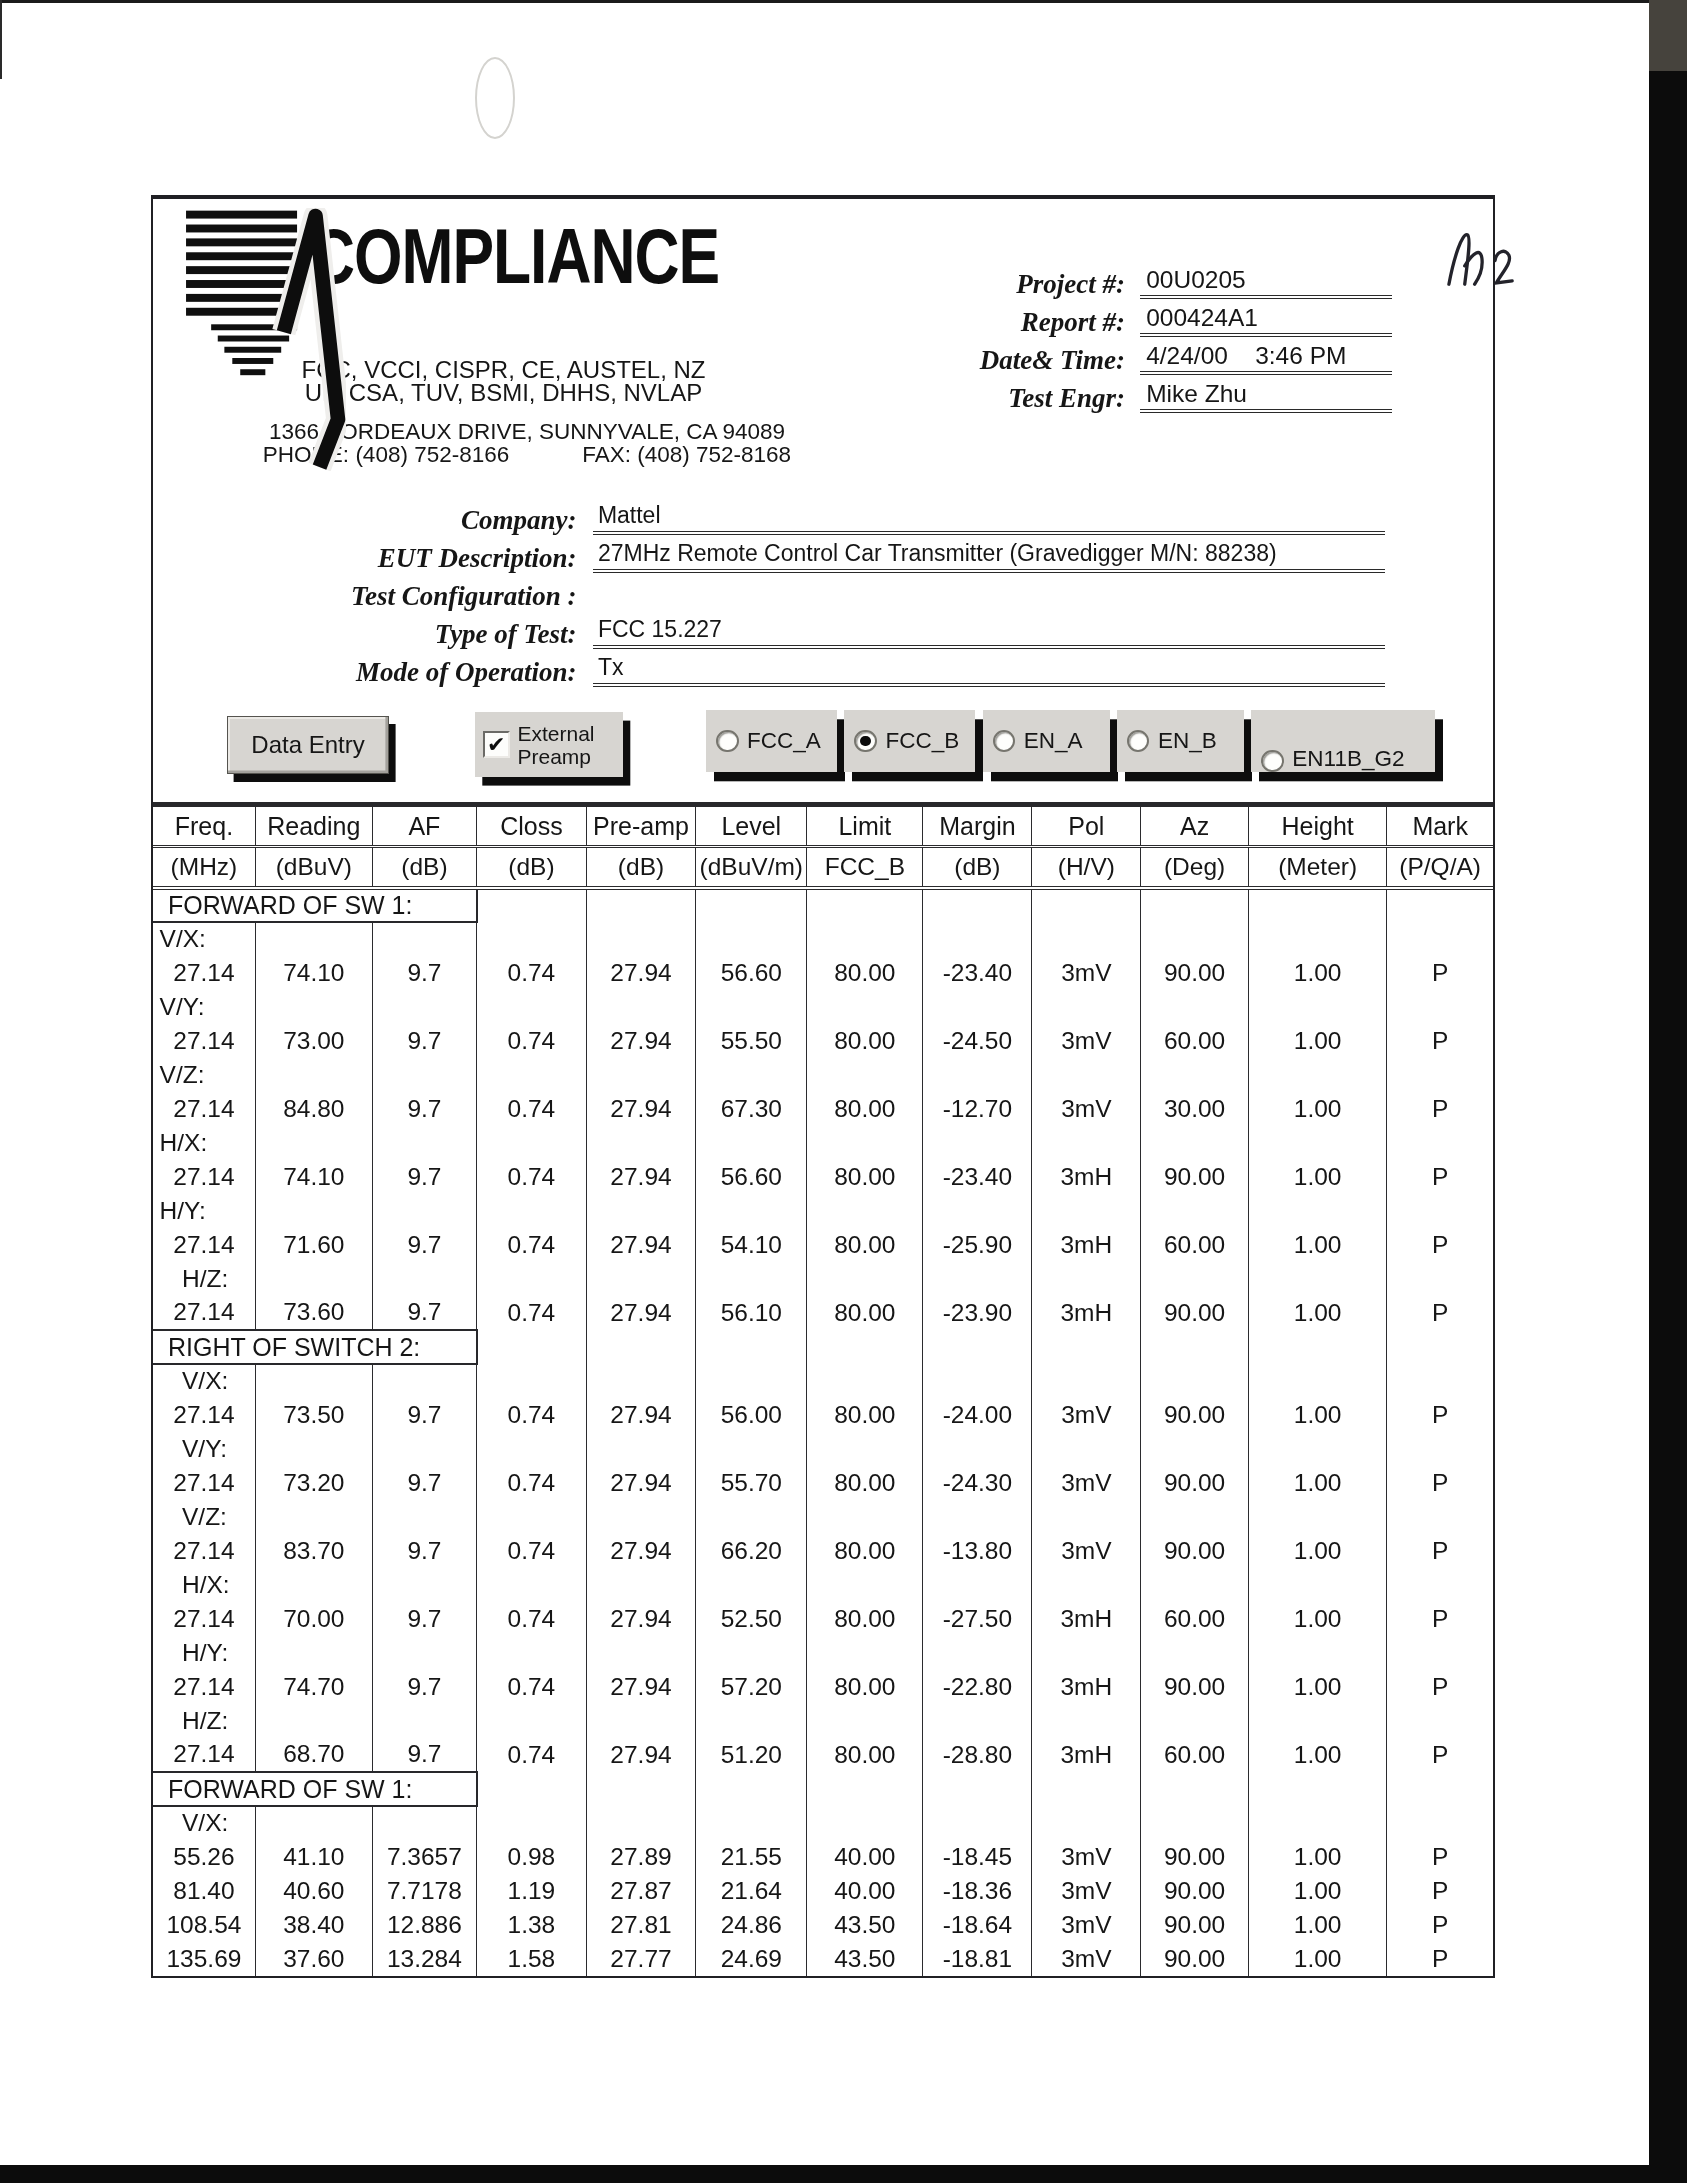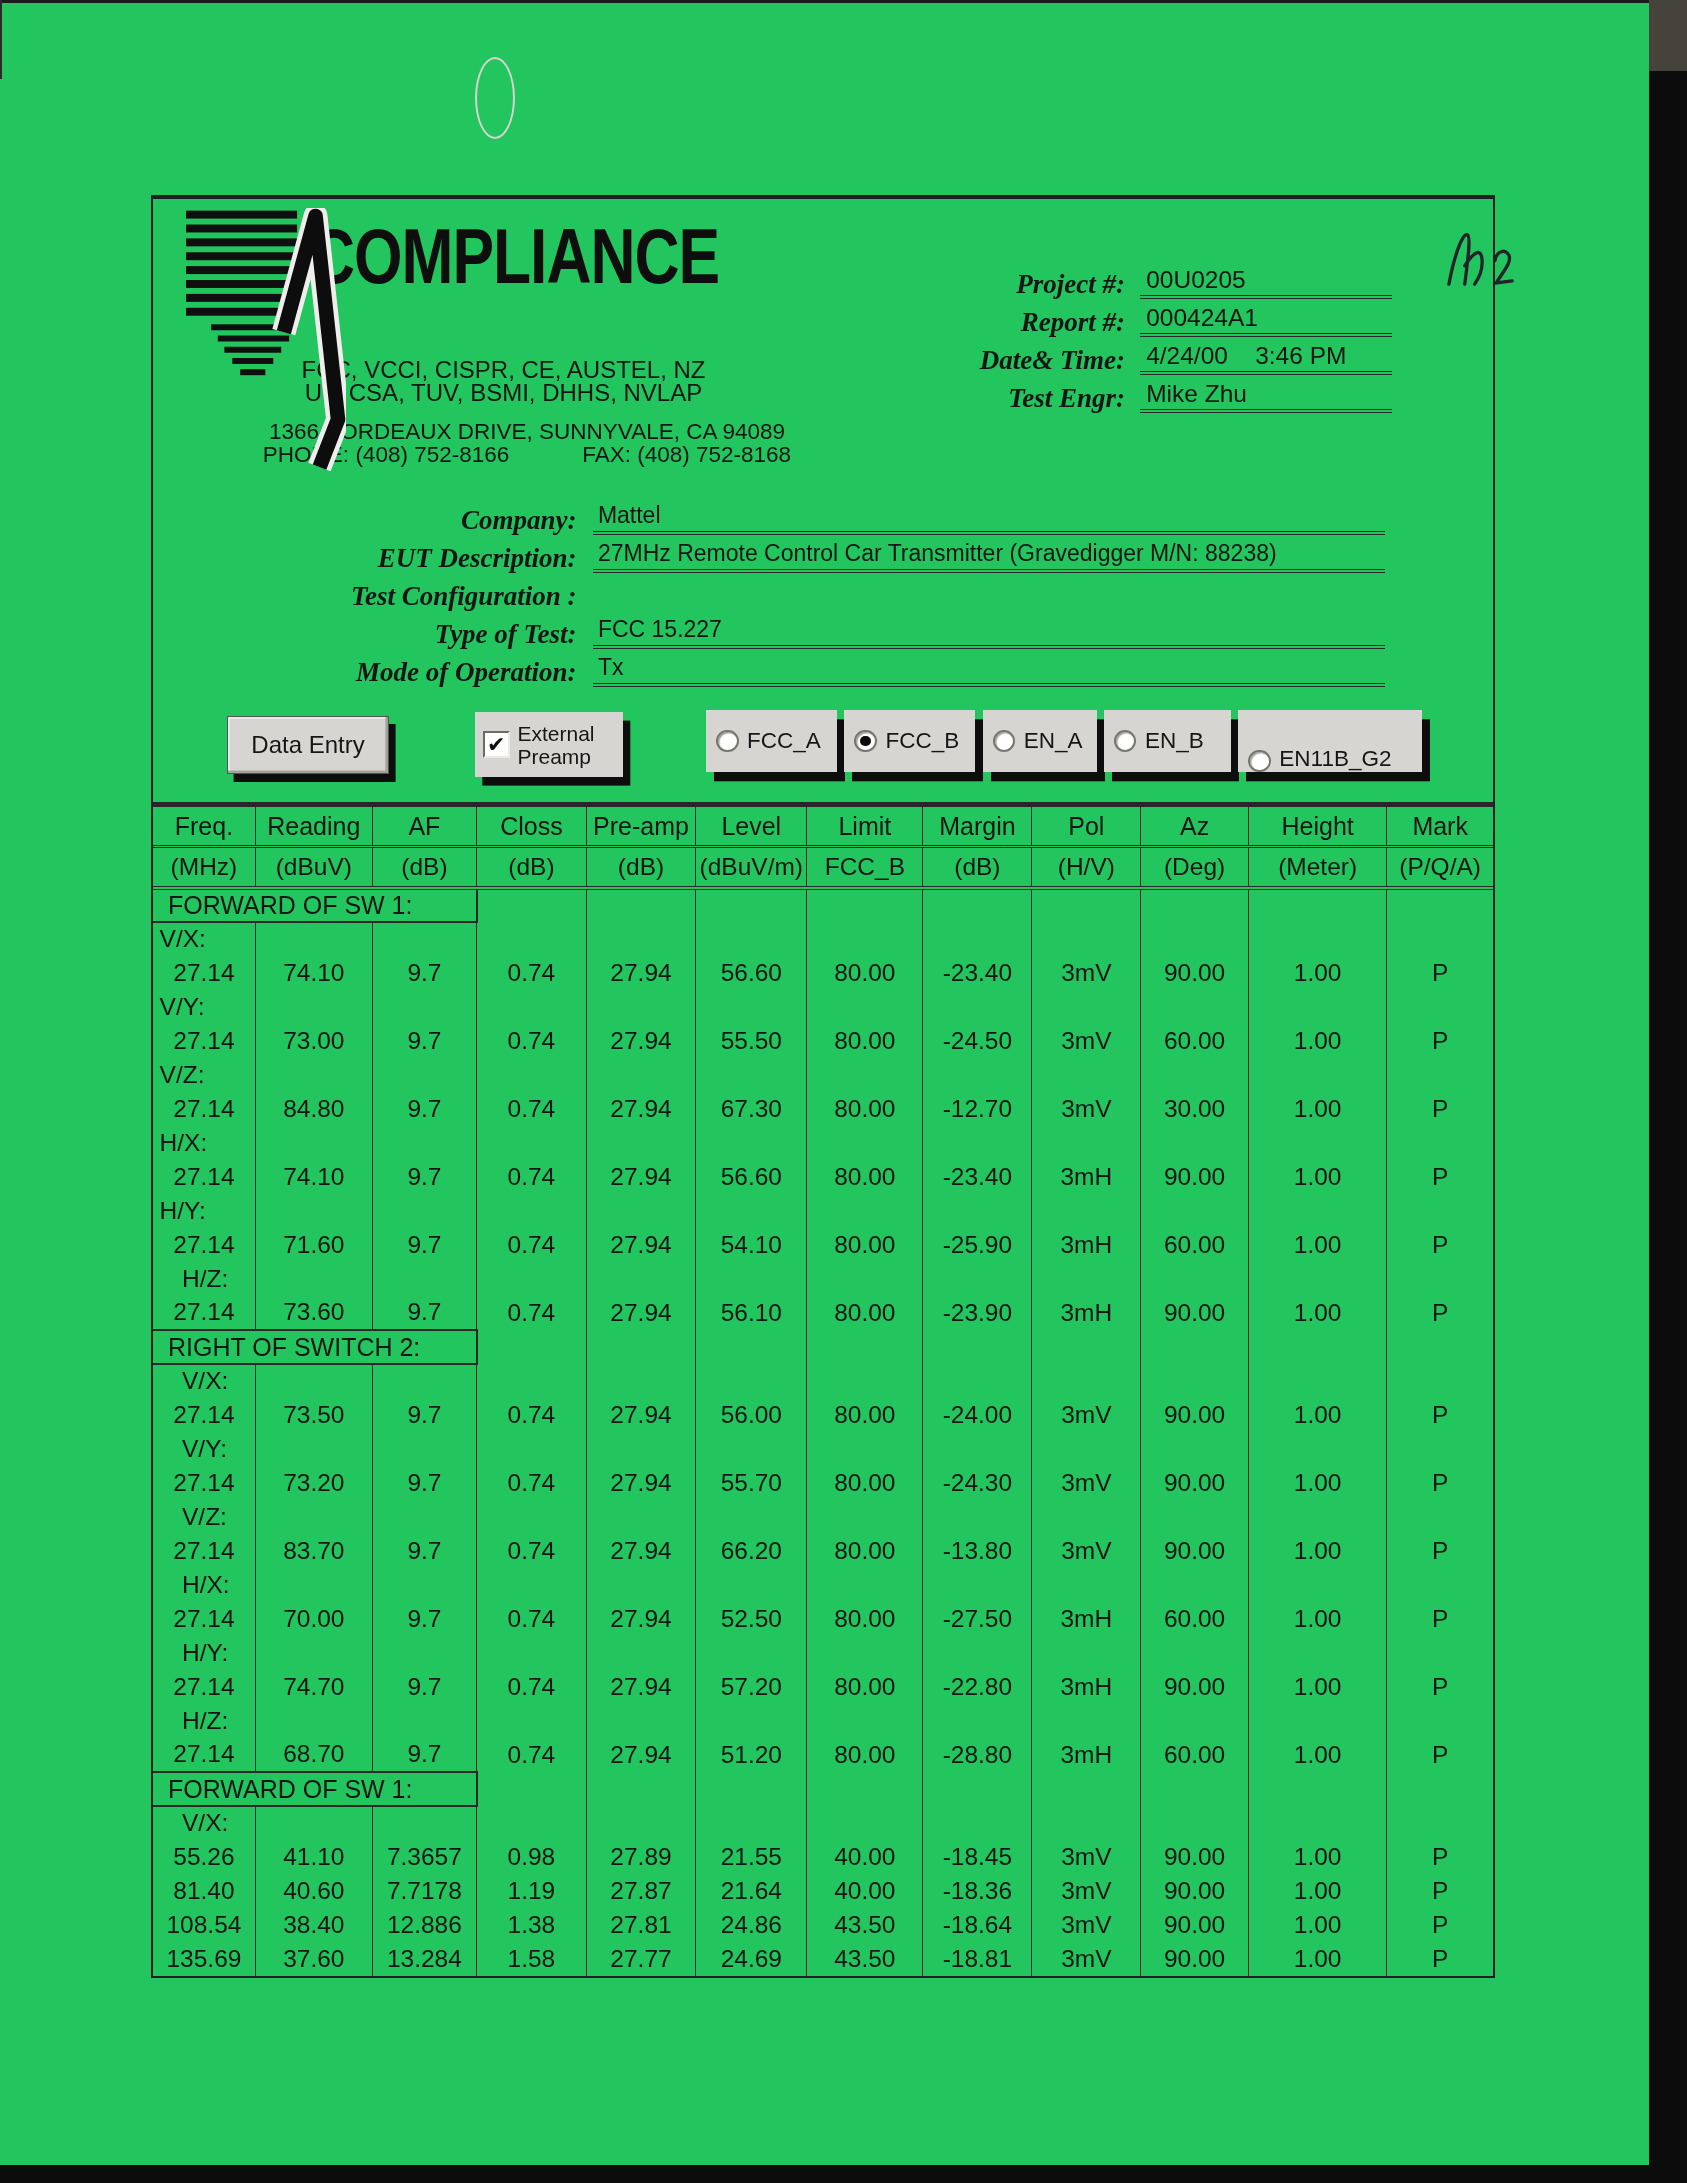--- a/index.html
+++ b/index.html
@@ -1,16 +1,16 @@
 <!DOCTYPE html>
 <html style="font-size:10.6px"><head>
 <meta charset="utf-8">
 <style>
   html,body{margin:0;padding:0;background:#333;}
-  .page{position:relative;width:1687px;height:2183px;background:#22c55e;
+  .page{position:relative;width:1687px;height:2183px;background:#ffffff;
         font-family:"Liberation Sans",sans-serif;color:#161616;overflow:hidden;}
   
   .top-edge{position:absolute;top:0;left:0;right:0;height:2.6px;background:#1b1b1b;}
   .left-edge{position:absolute;top:0;left:0;width:2px;height:79px;background:#2a2a2a;}
   .right-band{position:absolute;top:0;right:0;width:38px;height:2183px;background:#0c0c0c;}
   .right-band-top{position:absolute;top:0;right:0;width:38px;height:71px;background:#46433d;}
   .bottom-band{position:absolute;left:0;bottom:0;right:0;height:18px;background:#0c0c0c;}
   .hole{position:absolute;left:475px;top:57px;width:36px;height:78px;border:2px solid #d4d3cf;border-radius:50%;}
   .handwriting{position:absolute;left:1441px;top:226px;width:87px;height:69px;}
 
@@ -55,21 +55,21 @@
       padding-left:8px;box-sizing:border-box;}
   .checkbox{width:26.5px;height:26.5px;background:#fdfdfb;border:2px solid;
       border-color:#6b6a66 #eceae6 #eceae6 #6b6a66;display:flex;align-items:center;
       justify-content:center;font-size:22px;box-sizing:border-box;color:#0d0d0d;}
   .preamp-label{font-size:21px;line-height:23px;}
   .radio-group{position:absolute;left:553px;top:511px;display:flex;gap:7.3px;}
   .radio-panel{height:62px;background:#d7d5d1;box-shadow:8px 9.3px 0 #0d0d0d;display:flex;
       align-items:center;gap:8.6px;padding-left:10px;box-sizing:border-box;font-size:22.5px;}
   .radio-panel:nth-child(1){width:131px;}
   .radio-panel:nth-child(2){width:131px;}
-  .radio-panel:nth-child(3){width:114px;}
+  .radio-panel:nth-child(3){width:127px;}
   .radio-panel:nth-child(4){width:127px;}
   .radio-panel:nth-child(5){width:184px;align-items:flex-end;}
   .radio{width:22.5px;height:22.5px;border-radius:50%;background:#fefefc;border:2px solid #76756e;
       box-shadow:inset 1.3px 1.3px 1.3px #9b9a95;position:relative;flex:0 0 auto;box-sizing:border-box;}
   .radio.sel::after{content:"";position:absolute;inset:4px;border-radius:50%;background:#0b0b0b;}
 
   
   .results-table{position:absolute;left:0;bottom:0;width:100%;border-collapse:collapse;
       table-layout:fixed;border-top:5.3px solid #28282b;}
   .results-table th,.results-table td{border-left:1.3px solid #2b2b2e;overflow:hidden;

